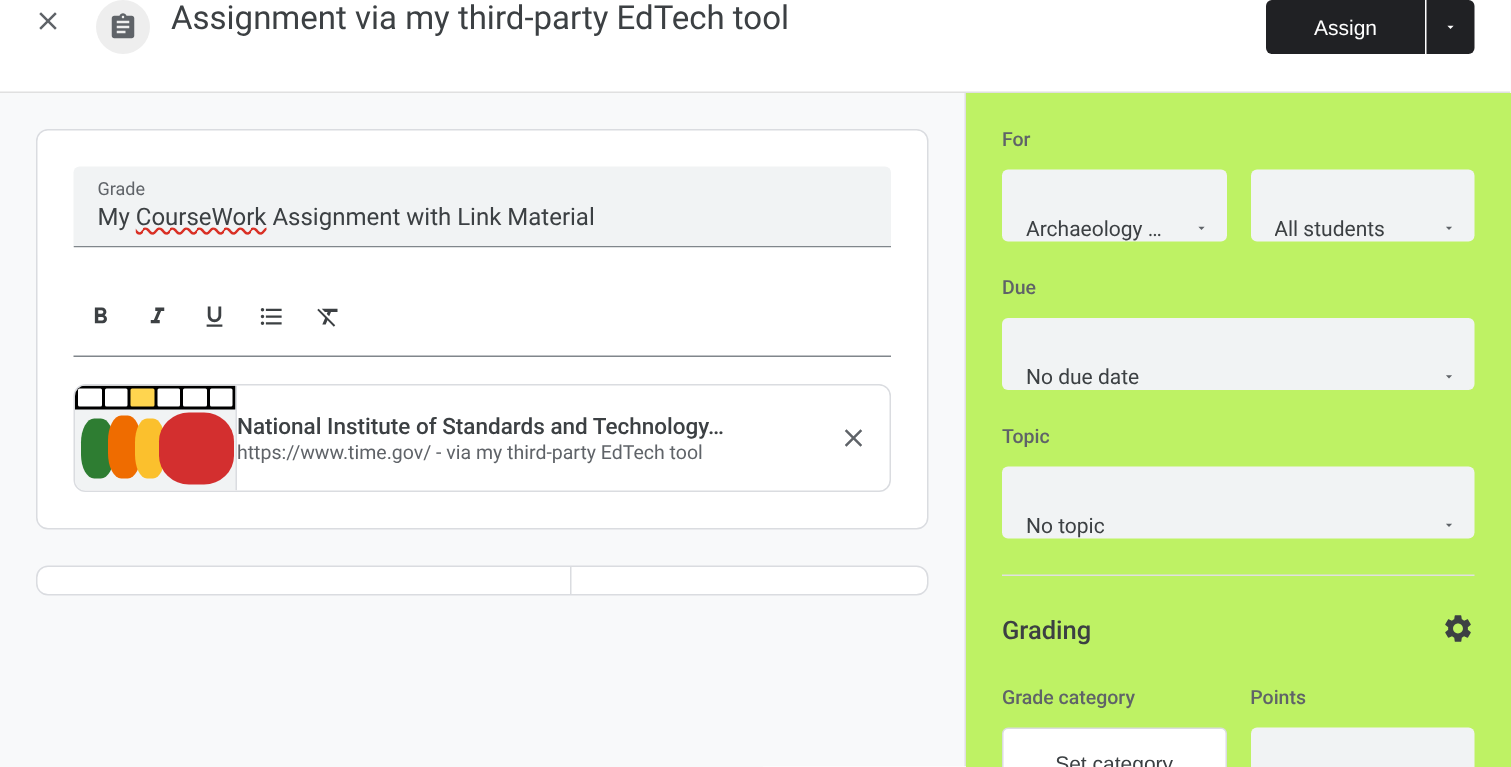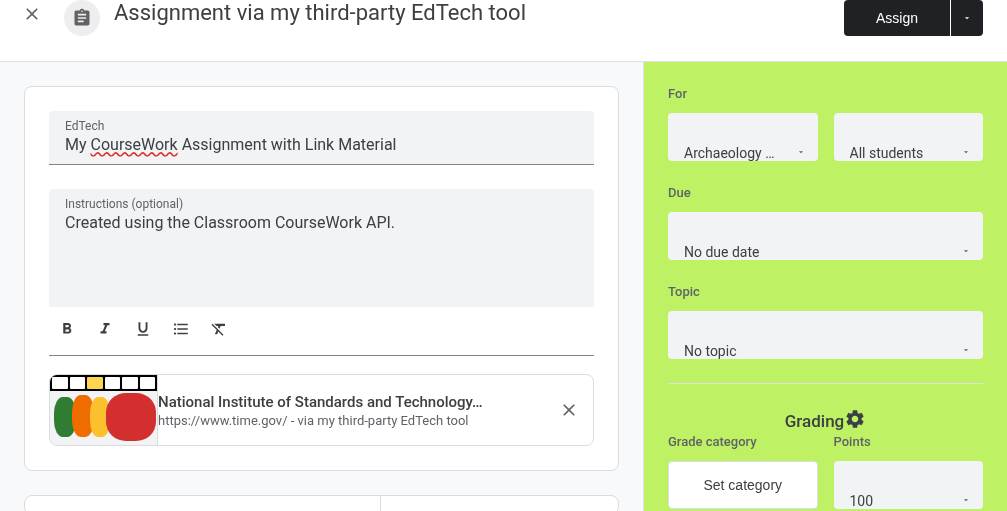--- a/index.html
+++ b/index.html
@@ -238,21 +238,22 @@
     flex-shrink: 0;
     margin-left: 8px;
   }
   .divider {
     border-top: 1px solid #e0e0e0;
     margin-bottom: 24px;
   }
   .grading-header {
     display: flex;
     align-items: center;
-    justify-content: center;
+    justify-content: space-between;
+    margin-bottom: 24px;
   }
   .grading-header h3 {
     font-size: 17px;
     font-weight: 500;
     color: #3c4043;
   }
   .gear {
     color: #3c4043;
     cursor: pointer;
   }
@@ -299,30 +300,26 @@
         </svg>
     </button>
   </div>
 </div>
 
 <div class="body">
   <div class="left">
     <div class="card">
 
       <div class="field">
-        <div class="field-label">EdTech</div>
+        <div class="field-label">Grade</div>
         <div class="field-value">
           <span>My </span><span class="underline-wavy">CourseWork</span><span> Assignment with Link Material</span>
         </div>
       </div>
 
-      <div class="field instructions">
-        <div class="field-label">Instructions (optional)</div>
-        <div class="field-value">Created using the Classroom CourseWork API.</div>
-      </div>
 
       <div class="toolbar">
         <button>
             <svg width="18" height="18" viewBox="0 0 24 24">
               <path fill="currentColor" d="M15.6 10.79c.97-.67 1.65-1.77 1.65-2.79 0-2.26-1.75-4-4-4H7v14h7.04c2.09 0 3.71-1.7 3.71-3.79 0-1.52-.86-2.82-2.15-3.42zM10 6.5h3c.83 0 1.5.67 1.5 1.5s-.67 1.5-1.5 1.5h-3zm3.5 9H10v-3h3.5c.83 0 1.5.67 1.5 1.5s-.67 1.5-1.5 1.5z"></path>
             </svg>
           </button>
         <button>
             <svg width="18" height="18" viewBox="0 0 24 24">
               <path fill="currentColor" d="M10 4v3h2.21l-3.42 8H6v3h8v-3h-2.21l3.42-8H18V4z"></path>

